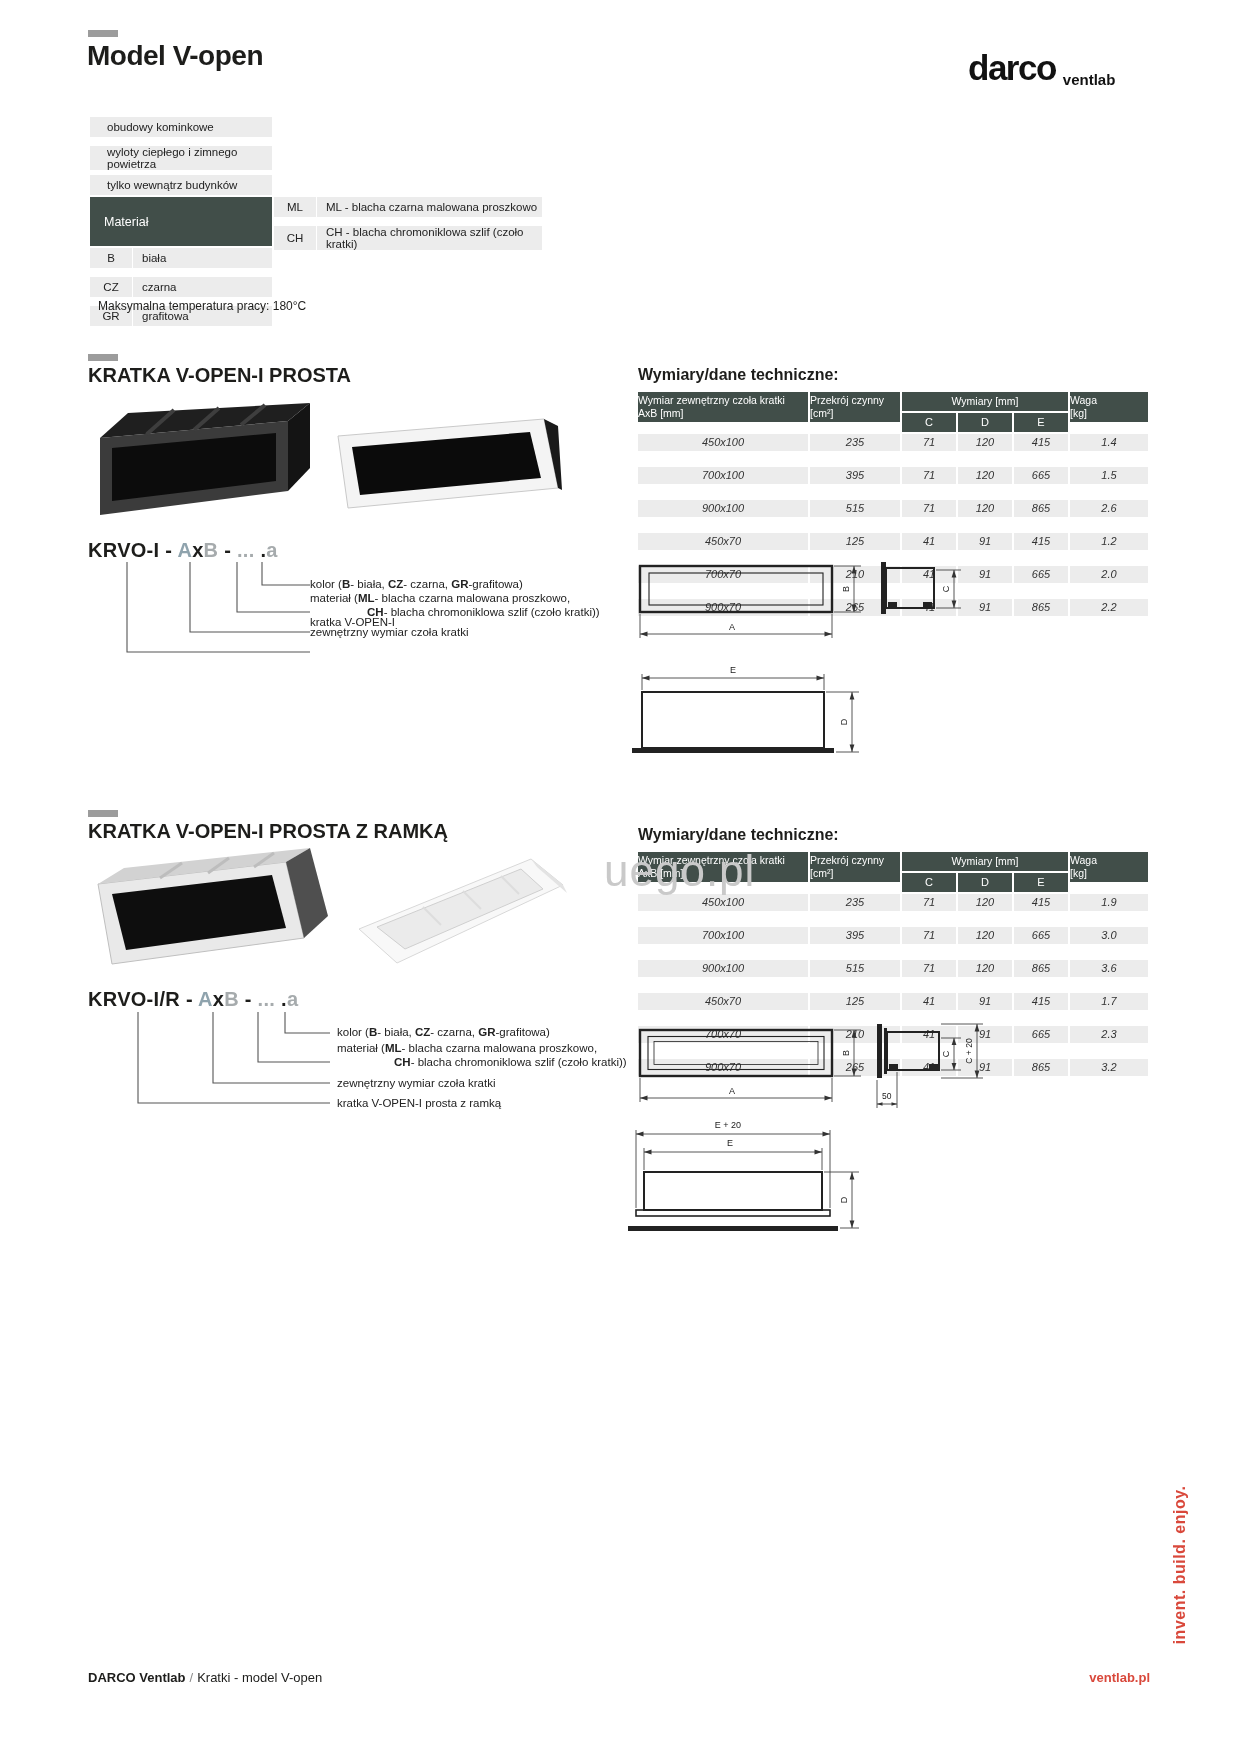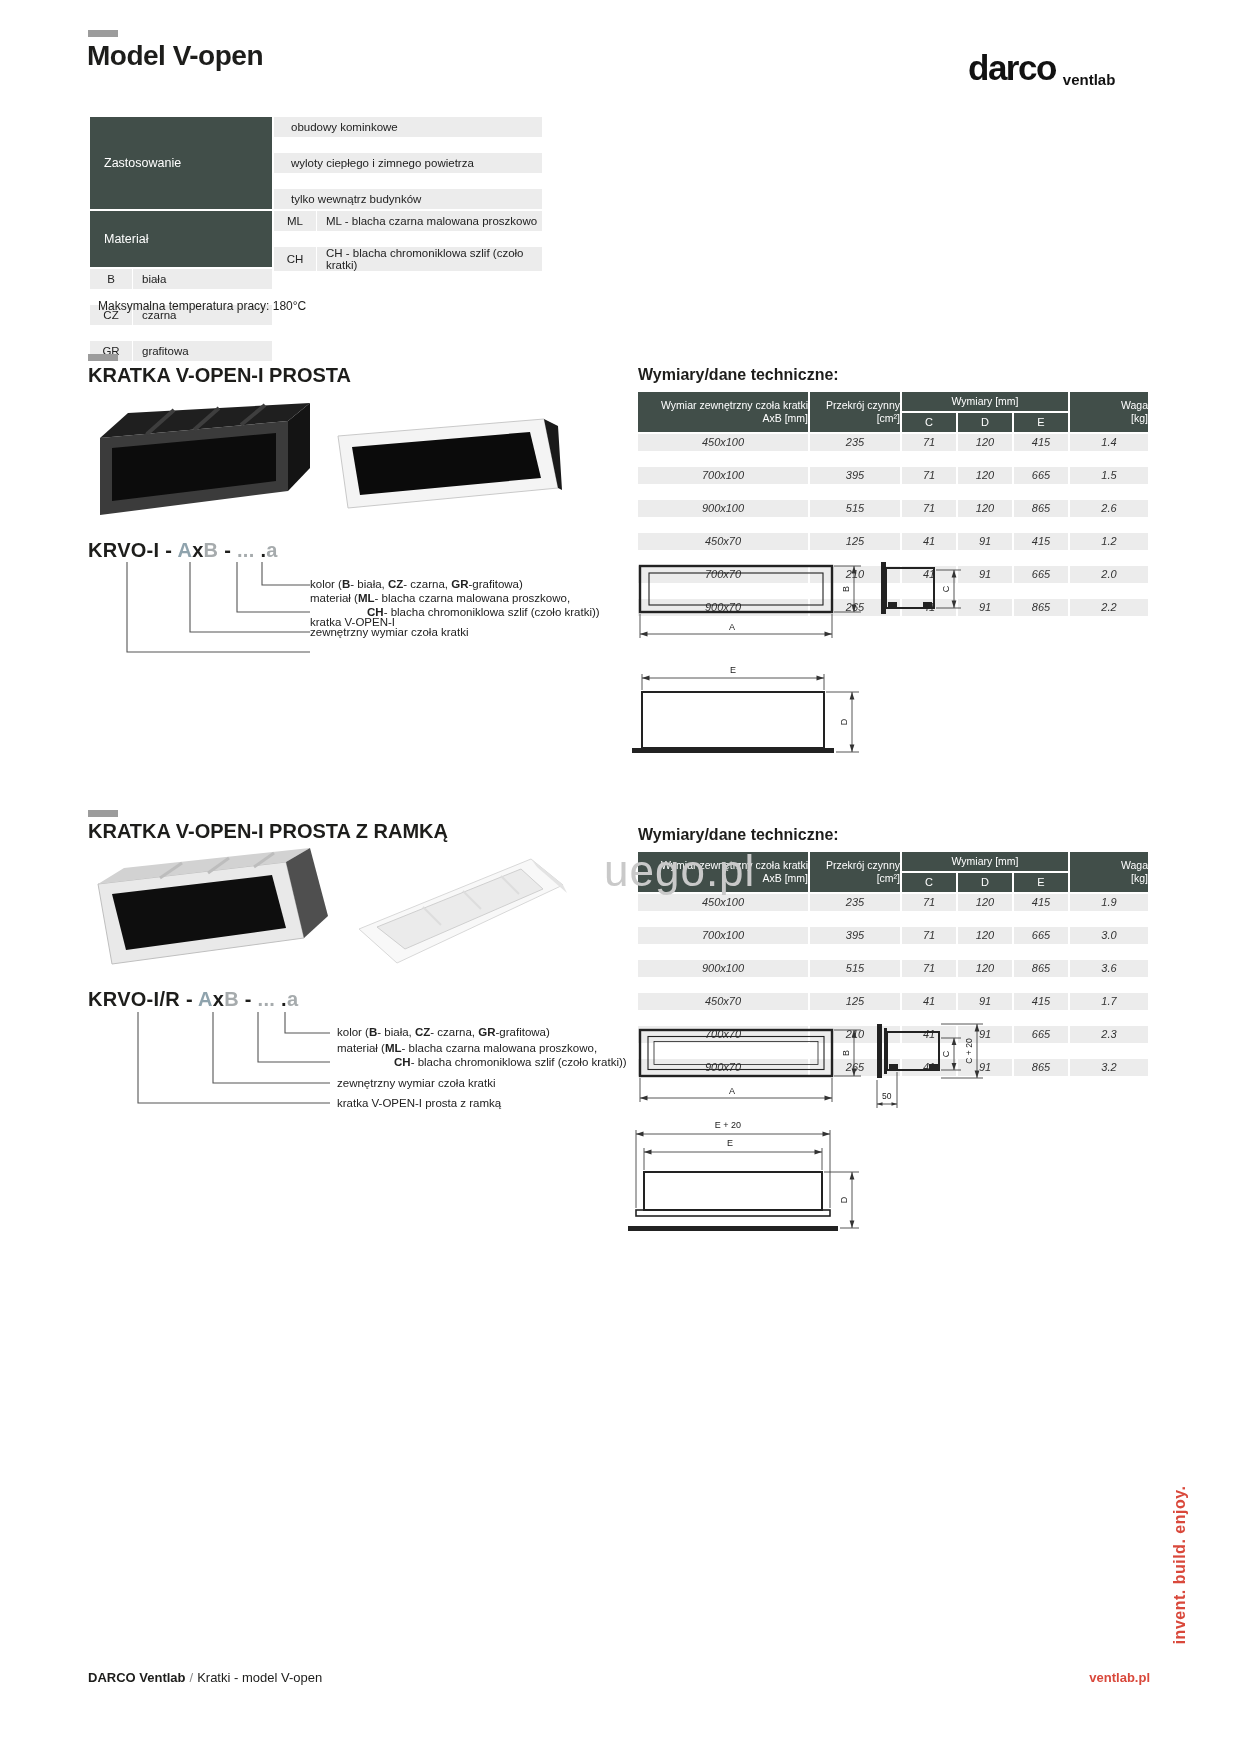--- a/index.html
+++ b/index.html
@@ -12,37 +12,37 @@
               color:#1d1d1b;letter-spacing:-0.5px;}
   .logo{position:absolute;left:968px;top:48px;display:flex;align-items:flex-end;color:#121212;}
   .logo-main{font-size:35px;font-weight:bold;letter-spacing:-1.5px;}
   .logo-sub{font-size:15px;font-weight:bold;margin-left:7px;}
 
   
   .props{position:absolute;left:90px;top:117px;width:452px;font-size:11.5px;}
   .pgroup{display:grid;grid-template-columns:182px 1fr;column-gap:2px;margin-bottom:2px;}
   .plabel{background:var(--c-head,#414e49);color:#fff;display:flex;align-items:center;
           padding-left:14px;font-size:12.5px;}
-  .prows{display:flex;flex-direction:column;gap:16px;}
+  .prows{display:flex;flex-direction:column;gap:9px;}
   .prow{display:grid;grid-template-columns:42px 1fr;column-gap:1px;height:20px;}
   .prow.nocode{grid-template-columns:1fr;}
   .pcode{background:#ececec;display:flex;align-items:center;justify-content:center;color:#222;}
   .pval{background:#ececec;display:flex;align-items:center;padding-left:9px;color:#222;}
   .prow.nocode .pval{padding-left:17px;}
   .props-note{position:absolute;left:90px;top:299px;font-size:12px;color:#1d1d1b;margin-left:8px;}
 
   .section-title{position:absolute;margin:0;font-size:20px;font-weight:bold;color:#1d1d1b;}
   .tbl-title{position:absolute;font-size:16px;font-weight:bold;color:#1d1d1b;}
 
   
   .ttable{position:absolute;width:510px;font-size:11px;}
   .thead{display:grid;grid-template-columns:170px 90px 166px 78px;column-gap:2px;
          color:#fff;text-align:center;}
-  .th{background:var(--c-head,#414e49);height:40px;display:flex;flex-direction:column;
-      align-items:flex-end;justify-content:center;line-height:13px;font-size:10.5px;}
+  .th{background:var(--c-head,#414e49);height:30px;display:flex;flex-direction:column;
+      align-items:flex-start;justify-content:center;line-height:13px;font-size:10.5px;}
   .th-wym{height:40px;}
   .wym-top{background:var(--c-head,#414e49);height:19px;line-height:19px;margin-bottom:2px;font-size:10.5px;}
   .wym-sub{display:grid;grid-template-columns:54px 54px 54px;column-gap:2px;}
   .wym-sub span{background:var(--c-head,#414e49);height:19px;line-height:19px;display:block;}
   .tbody{margin-top:2px;display:flex;flex-direction:column;gap:16px;font-style:italic;}
   .trow{display:grid;grid-template-columns:170px 90px 54px 54px 54px 78px;column-gap:2px;}
   .td{background:var(--c-row,#ececec);height:17px;line-height:17px;text-align:center;color:#333;}
 
   
   .codeline{position:absolute;font-size:20px;font-weight:bold;letter-spacing:0.3px;white-space:pre;}
@@ -74,21 +74,20 @@
 
   <div class="accent-bar" style="left:88px;top:30px"></div>
   <h1 class="page-title">Model V-open</h1>
   <div class="logo">
     <span class="logo-main">darco</span>
     <span class="logo-sub">ventlab</span>
   </div>
 
   <div class="props">
     <div class="pgroup">
-      <div class="plabel">Zastosowanie</div>
       <div class="prows">
         <div class="prow nocode">
             <div class="pval">obudowy kominkowe</div>
           </div>
         <div class="prow nocode">
             <div class="pval">wyloty ciepłego i zimnego powietrza</div>
           </div>
         <div class="prow nocode">
             <div class="pval">tylko wewnątrz budynków</div>
           </div>

